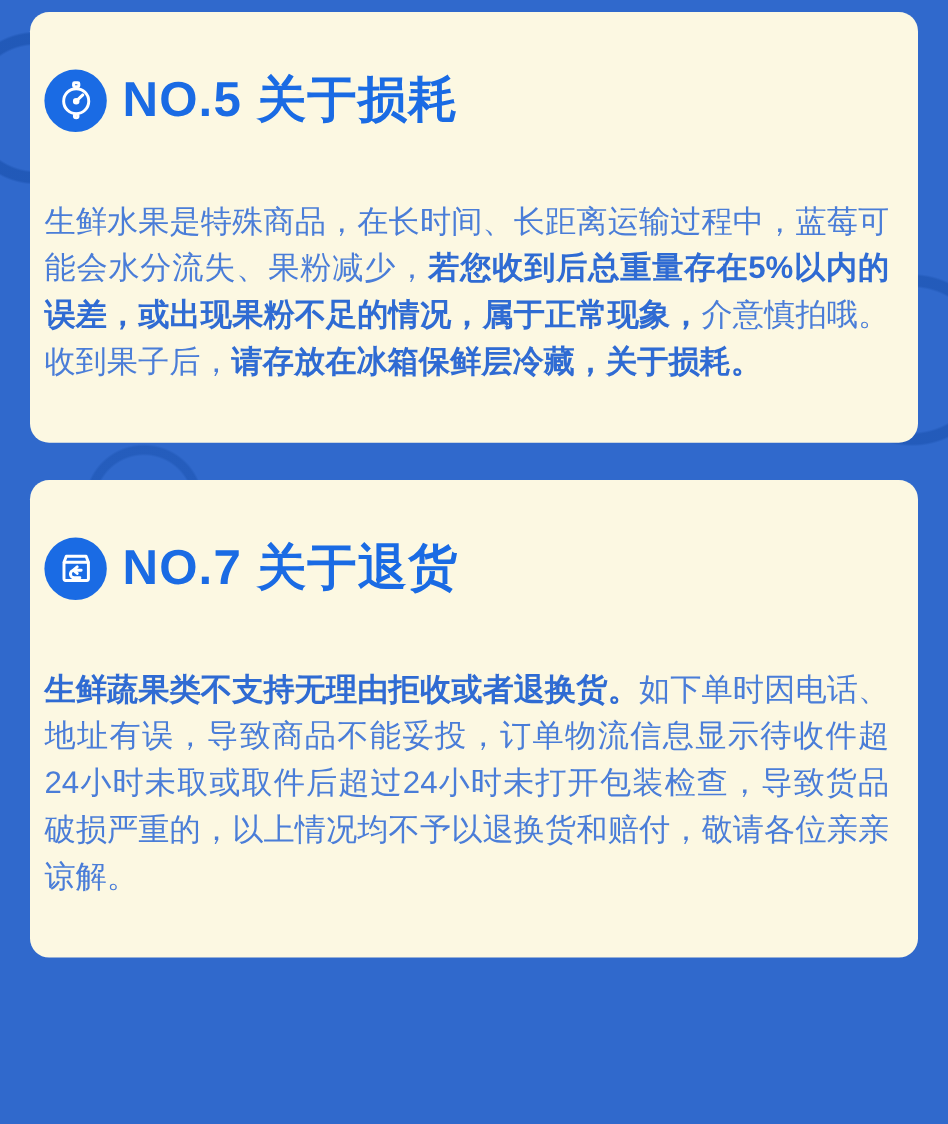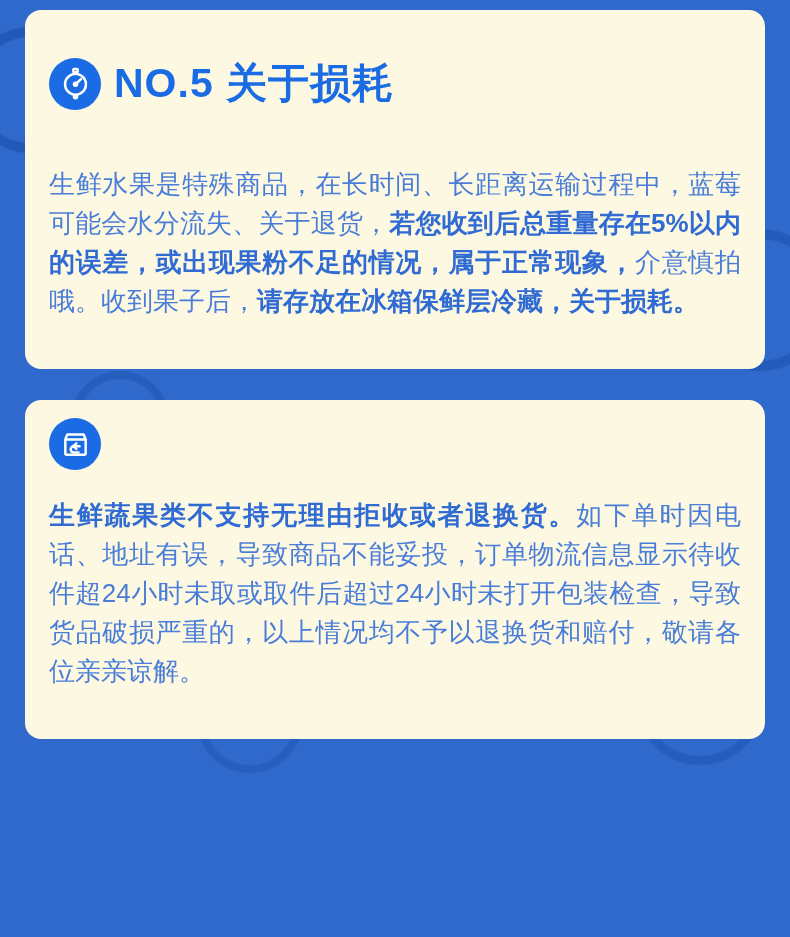--- a/index.html
+++ b/index.html
@@ -19,21 +19,21 @@
       radial-gradient(circle at 250px 720px, rgba(16,70,160,0) 44px, rgba(16,70,160,.30) 46px, rgba(16,70,160,.30) 52px, rgba(16,70,160,0) 54px);
   }
   .card-list{
     position:relative;
     display:flex;flex-direction:column;gap:31px;
     padding:10px 25px 0 25px;
   }
   .card{
     background:var(--card,#fcf8e2);
     border-radius:16px;
-    padding:18px 24px 22px 24px;
+    padding:18px 24px 22px 12px;
   }
   .card-header{
     display:flex;align-items:center;gap:13px;margin-bottom:10px;
   }
   .icon-circle{
     width:52px;height:52px;border-radius:50%;
     background:var(--title,#1b6ce2);
     display:flex;align-items:center;justify-content:center;
     flex:0 0 52px;
   }
@@ -62,31 +62,32 @@
           <svg viewBox="0 0 24 24" fill="none" stroke="#ffffff" stroke-width="1.8" stroke-linecap="round" stroke-linejoin="round">
             <rect x="10.4" y="1.4" width="3.2" height="2.4" rx="0.6"></rect>
             <circle cx="12" cy="12.6" r="7.6"></circle>
             <circle cx="12" cy="12.6" r="1.1" fill="#ffffff"></circle>
             <line x1="12.8" y1="11.8" x2="16" y2="8.8"></line>
             <circle cx="12" cy="21.6" r="1.1"></circle>
           </svg>
         </span>
       <h2 class="card-title">NO.5 关于损耗</h2>
     </div>
-    <p class="card-body"><span class="seg">生鲜水果是特殊商品，在长时间、长距离运输过程中，蓝莓可能会水分流失、关于退货，</span><span class="seg bold">若您收到后总重量存在5%以内的误差，或出现果粉不足的情况，属于正常现象，</span><span class="seg">介意慎拍哦。收到果子后，</span><span class="seg bold">请存放在冰箱保鲜层冷藏，关于损耗。</span></p>
+    <p class="card-body"><span class="seg">生鲜水果是特殊商品，在长时间、长距离运输过程中，蓝莓可能会水分流失、果粉减少，</span><span class="seg bold">若您收到后总重量存在5%以内的误差，或出现果粉不足的情况，属于正常现象，</span><span class="seg">介意慎拍哦。收到果子后，</span><span class="seg bold">请存放在冰箱保鲜层冷藏，关于损耗。</span></p>
   </section>
 
 
   <section class="card">
     <div class="card-header">
       <span class="icon-circle">
           <svg viewBox="0 0 24 24" fill="none" stroke="#ffffff" stroke-width="1.8" stroke-linecap="round" stroke-linejoin="round">
             <path d="M4.6 8.4 L6 4.8 h12 L19.4 8.4"></path>
             <rect x="4.6" y="8.4" width="14.8" height="11" rx="1"></rect>
             <path d="M15 13.2 h-4.2 a2.3 2.3 0 0 0 0 4.6 h3.4"></path>
             <path d="M12.6 11.2 l-2.3 2 2.3 2"></path>
           </svg>
         </span>
+      <h2 class="card-title">NO.7 关于退货</h2>
     </div>
     <p class="card-body"><span class="seg bold">生鲜蔬果类不支持无理由拒收或者退换货。</span><span class="seg">如下单时因电话、地址有误，导致商品不能妥投，订单物流信息显示待收件超24小时未取或取件后超过24小时未打开包装检查，导致货品破损严重的，以上情况均不予以退换货和赔付，敬请各位亲亲谅解。</span></p>
   </section>
 
 </div>
 
 </body></html>

